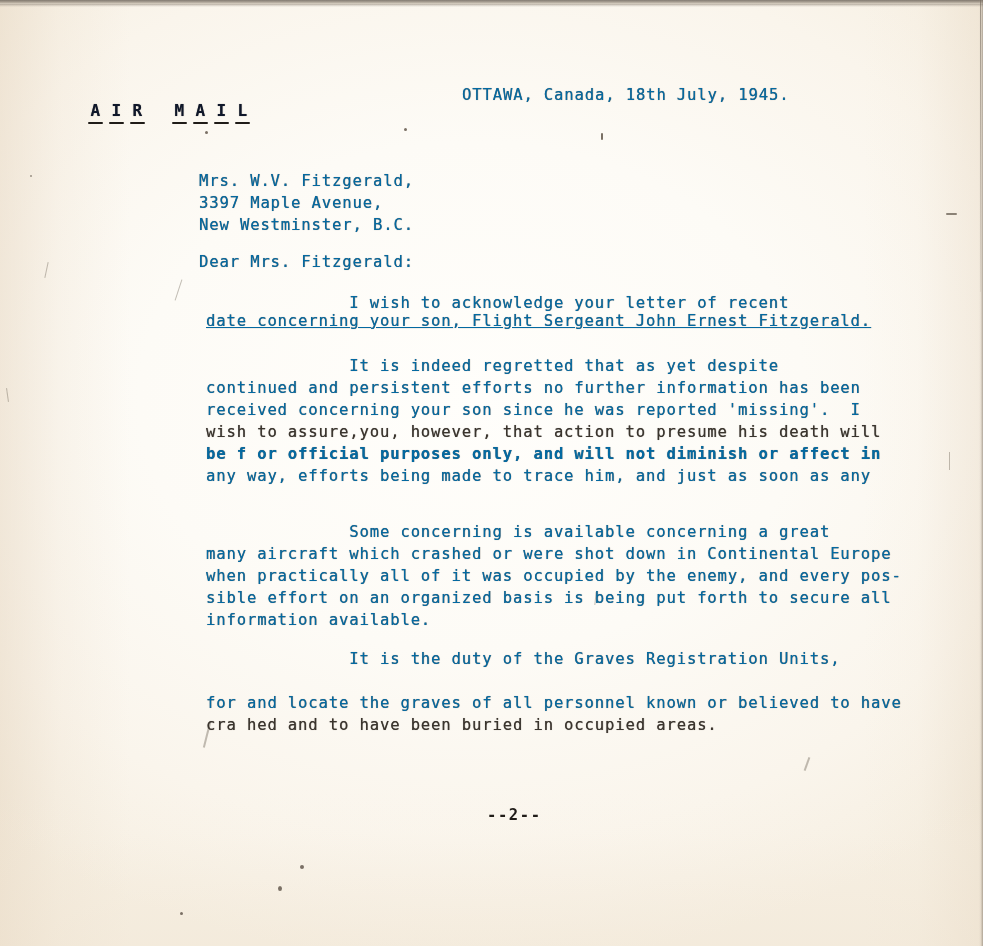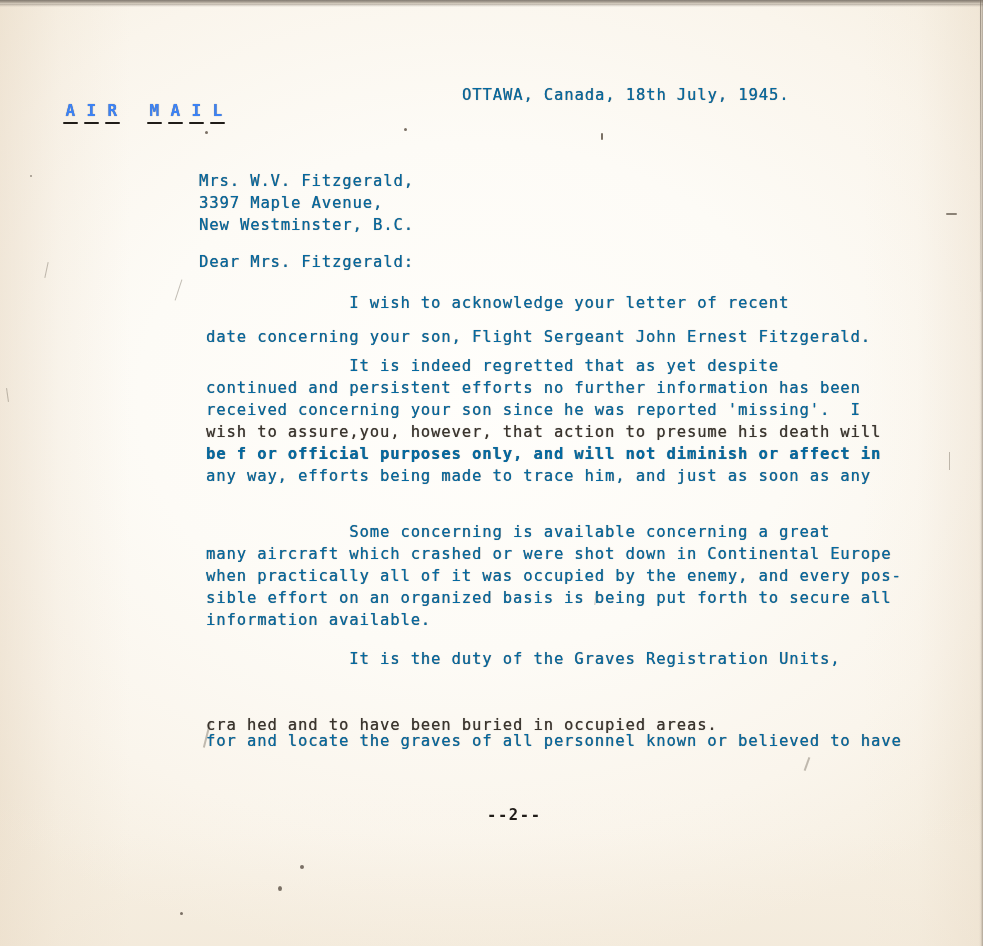--- a/index.html
+++ b/index.html
@@ -98,26 +98,26 @@
     line-height: 22px;
     color: #0369a1;
     text-shadow:
       0 0 0.7px rgba(35,31,27,0.55),
       0.4px 0.25px 0.5px rgba(60,52,44,0.30);
   }
 
   
   .airmail {
     position: absolute;
-    left: 2px;
+    left: 27px;
     top: 82px;
     font-size: 16px;
     letter-spacing: 0;
     white-space: pre;
-    color: #3b82f6;
+    color: #0f172a;
   }
   .airmail .ch {
     display: inline-block;
     width: 21px;
     text-align: center;
     position: relative;
     font-weight: 700;
     text-shadow: 0 0 0.8px rgba(31,27,23,0.7);
   }
   .airmail .ch.u::after {
@@ -191,35 +191,35 @@
 
     <div class="tline datum">OTTAWA, Canada, 18th July, 1945.</div>
 
     <div class="tline addr" style="top:170px;">Mrs. W.V. Fitzgerald,</div>
     <div class="tline addr" style="top:192px;">3397 Maple Avenue,</div>
     <div class="tline addr" style="top:214px;">New Westminster, B.C.</div>
 
     <div class="tline addr" style="top:251px;">Dear Mrs. Fitzgerald:</div>
 
     <div class="tline body-line" style="top:292px;">              I wish to acknowledge your letter of recent</div>
-    <div class="tline body-line" style="top:326px;">date concerning your son, Flight Sergeant John Ernest Fitzgerald.</div>
+    <div class="tline body-line" style="top:310px;text-decoration:underline;">date concerning your son, Flight Sergeant John Ernest Fitzgerald.</div>
 
     <div class="tline body-line" style="top:355px;">              It is indeed regretted that as yet despite</div>
     <div class="tline body-line" style="top:377px;">continued and persistent efforts no further information has been</div>
     <div class="tline body-line" style="top:399px;">received concerning your son since he was reported 'missing'.  I</div>
     <div class="tline body-line ink-mid" style="top:421px;">wish to assure,you, however, that action to presume his death will</div>
     <div class="tline body-line" style="top:443px;font-weight:bold;">be f or official purposes only, and will not diminish or affect in</div>
     <div class="tline body-line" style="top:465px;">any way, efforts being made to trace him, and just as soon as any</div>
 
     <div class="tline body-line" style="top:521px;">              Some concerning is available concerning a great</div>
     <div class="tline body-line" style="top:543px;">many aircraft which crashed or were shot down in Continental Europe</div>
     <div class="tline body-line" style="top:565px;">when practically all of it was occupied by the enemy, and every pos-</div>
     <div class="tline body-line" style="top:587px;">sible effort on an organized basis is being put forth to secure all</div>
     <div class="tline body-line" style="top:609px;">information available.</div>
 
     <div class="tline body-line" style="top:648px;">              It is the duty of the Graves Registration Units,</div>
-    <div class="tline body-line" style="top:692px;margin-top:38px;">for and locate the graves of all personnel known or believed to have</div>
+    <div class="tline body-line" style="top:692px;">for and locate the graves of all personnel known or believed to have</div>
     <div class="tline body-line ink-mid" style="top:714px;">cra hed and to have been buried in occupied areas.</div>
 
     <div class="pagenum">--2--</div>
 
   </div>
 </div>
 
 </body></html>

